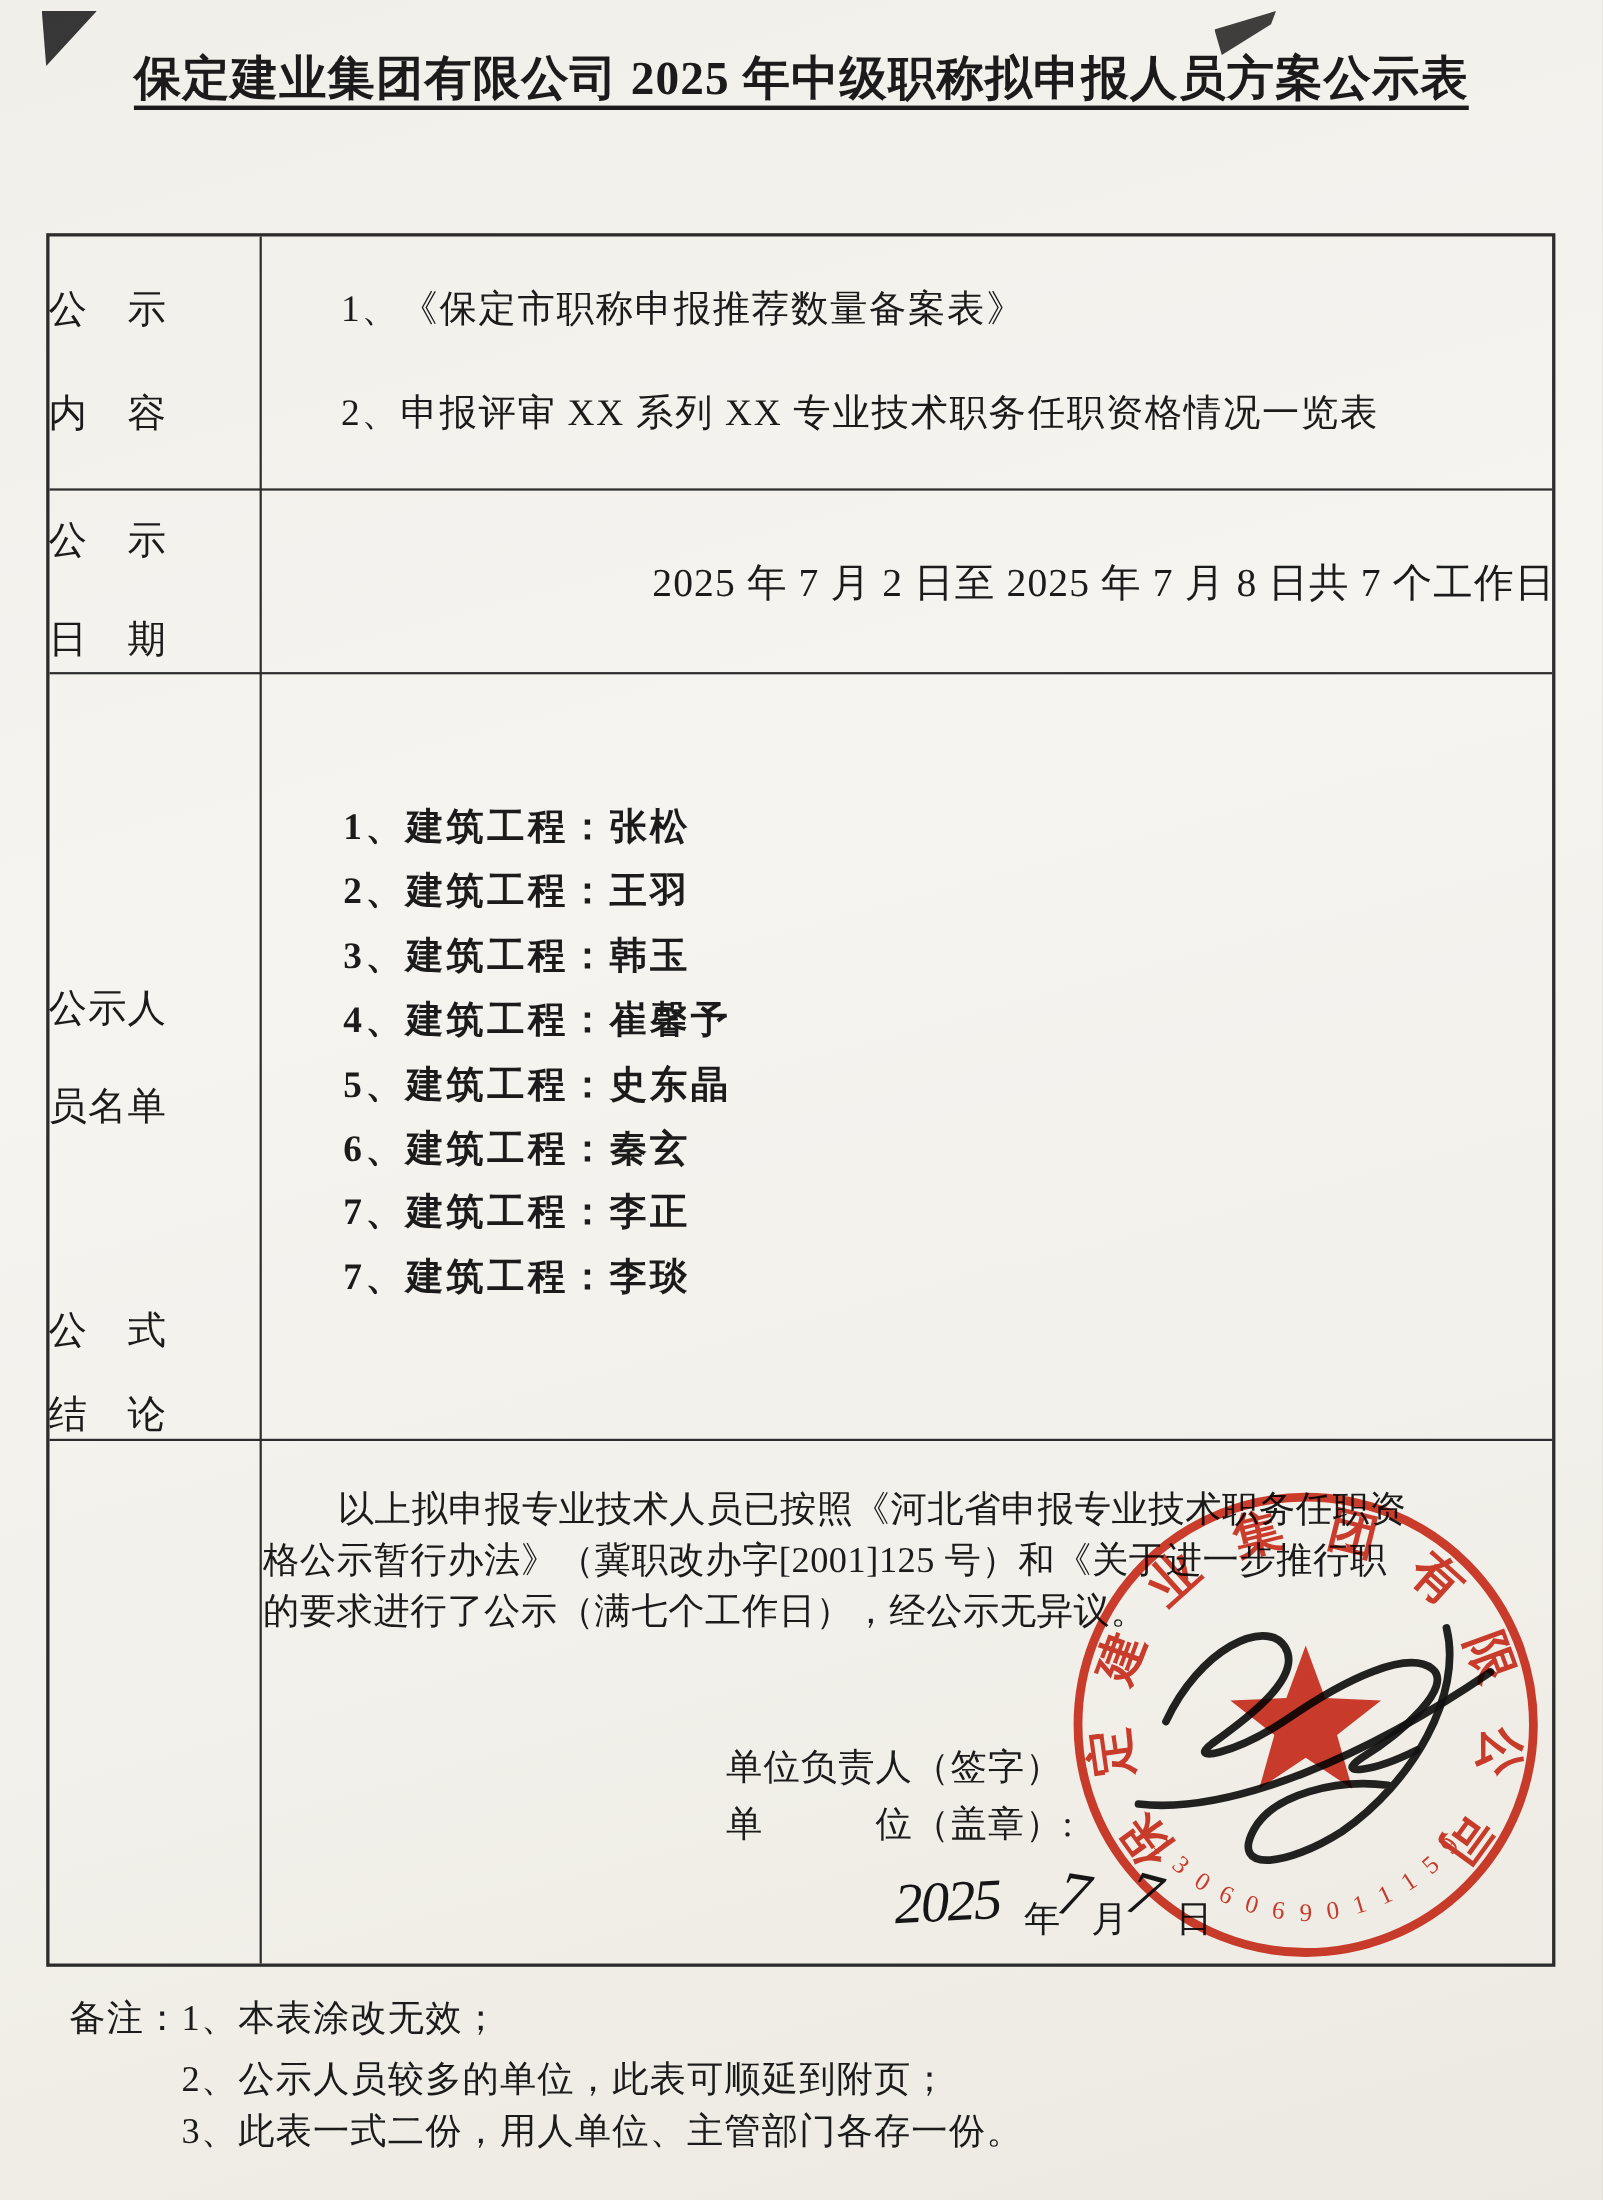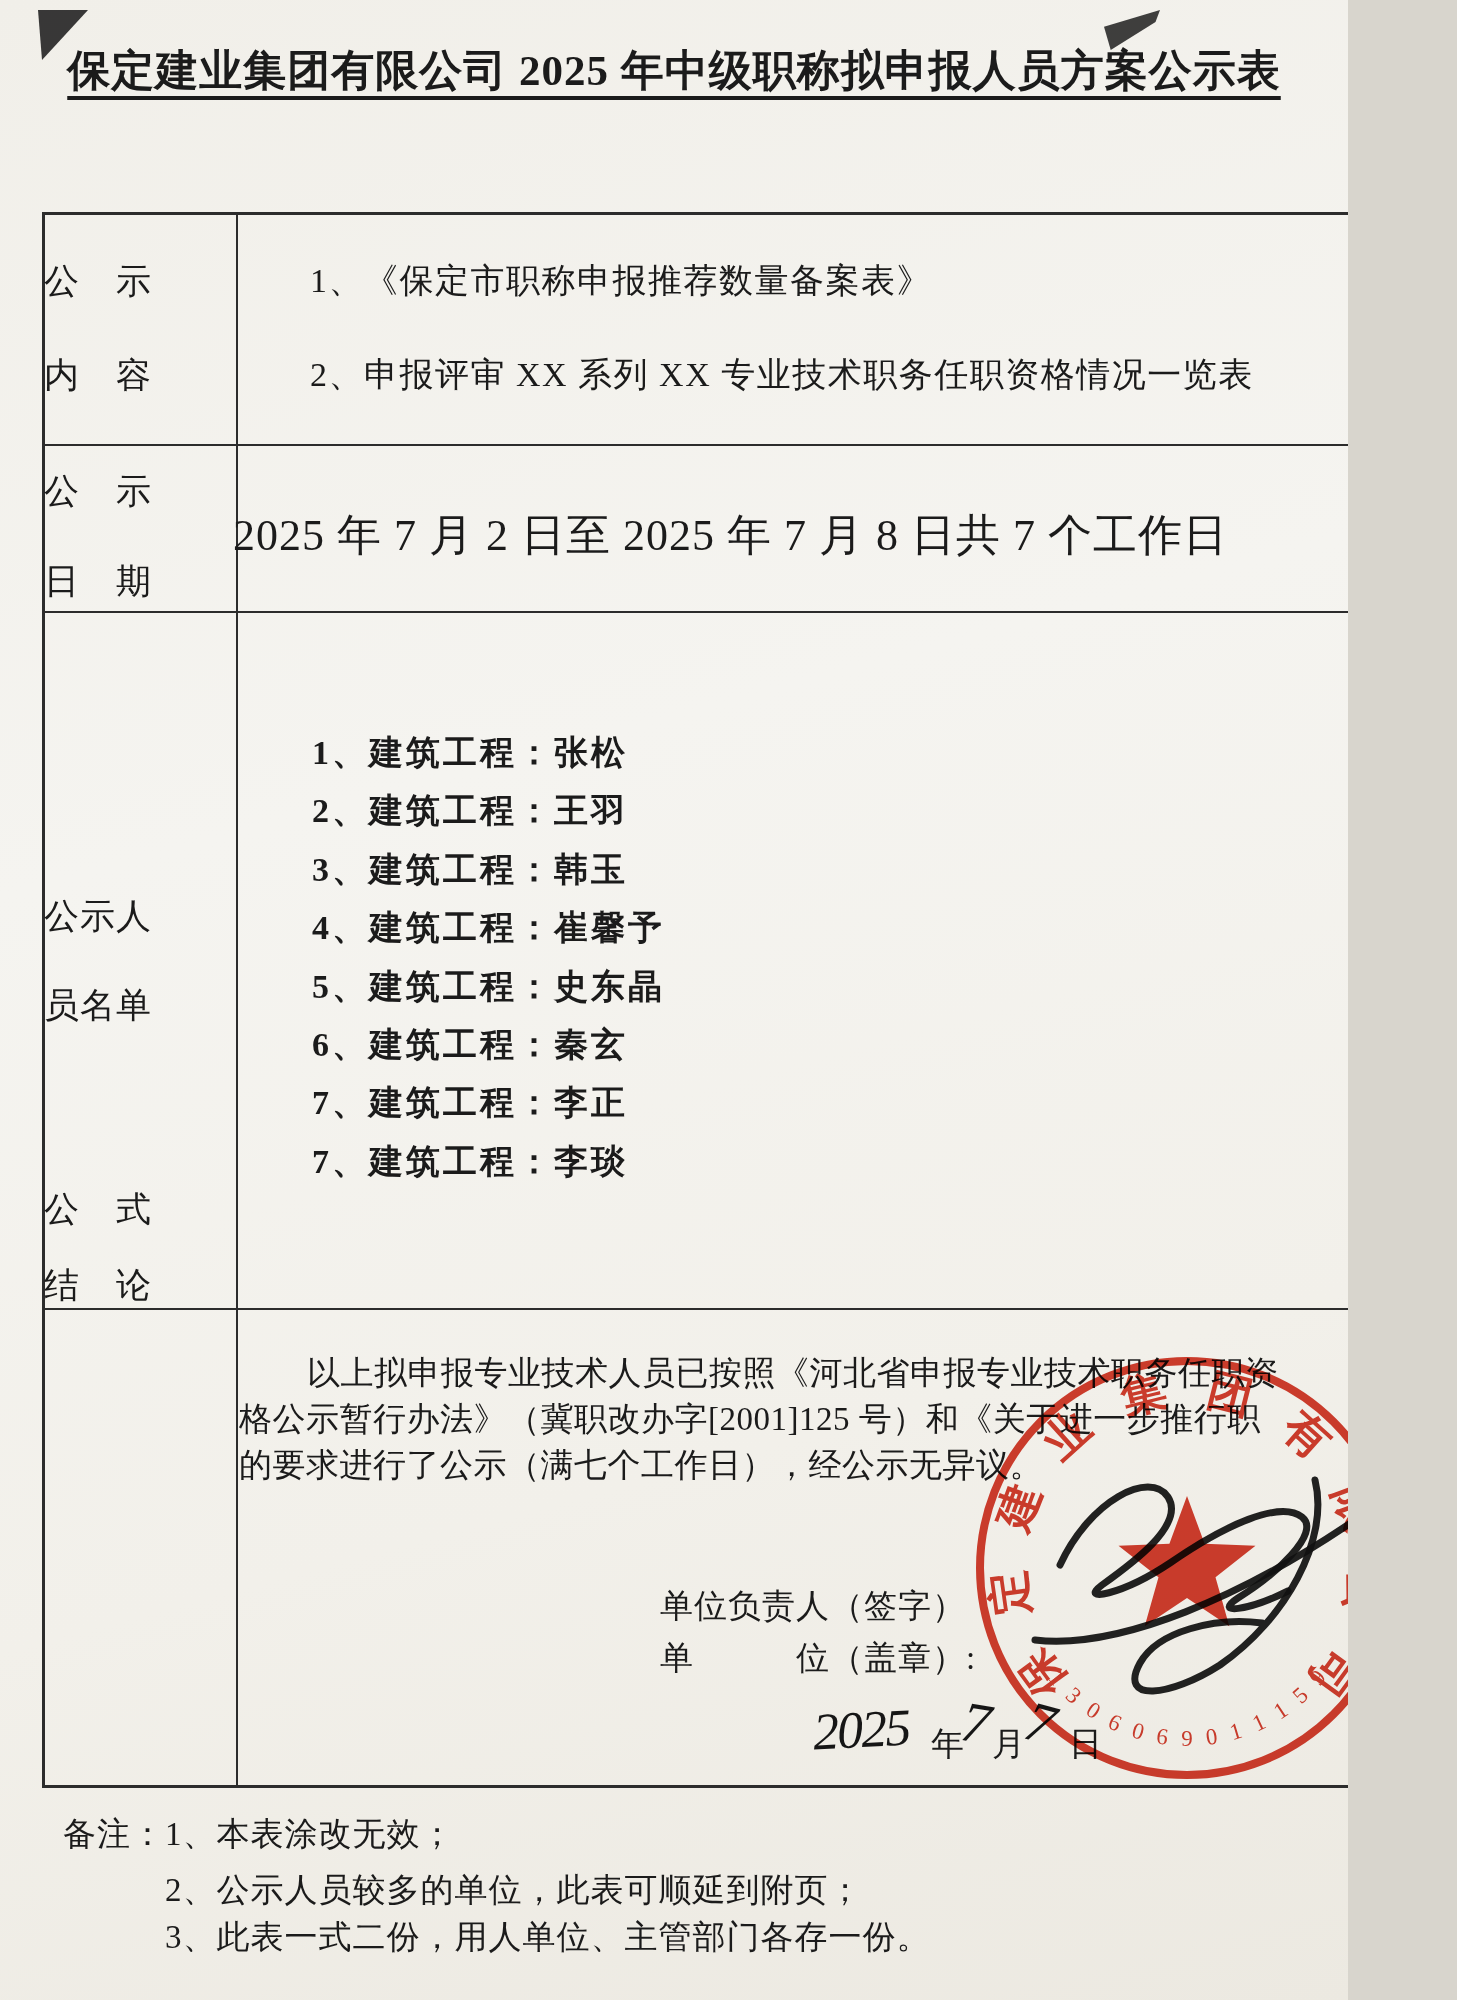--- a/index.html
+++ b/index.html
@@ -1,38 +1,38 @@
 <!DOCTYPE html>
 <html><head>
 <meta charset="utf-8">
 <style>
   * { margin:0; padding:0; box-sizing:border-box; }
   html,body { background:#d8d5cd; }
   .sheet {
-    position:relative; width:1348px; height:2000px; overflow:hidden;
+    position:relative; width:1457px; height:2000px; overflow:hidden;
     background:linear-gradient(165deg,#f1efe9 0%,#f5f4f0 38%,#f2f0ea 70%,#ece9e1 100%);
     font-family:"Liberation Serif","DejaVu Serif",serif;
     color:#1b1b1b;
   }
   .abs { position:absolute; }
   .title {
     left:0; top:42px; width:100%; text-align:center;
     font-size:43px; font-weight:700; letter-spacing:1px;
     text-decoration:underline; text-decoration-thickness:3.5px; text-underline-offset:11px;
   }
   
   .tbl { left:42px; top:212px; width:1372px; height:1576px; border:3px solid #2c2c2c; }
   .vline { position:absolute; left:191px; top:0; width:2px; height:100%; background:#2c2c2c; }
   .hline { position:absolute; left:0; width:100%; height:2px; background:#2c2c2c; }
   .hl1 { top:229px; } .hl2 { top:396px; } .hl3 { top:1093px; }
   
   .lbl { left:44px; width:189px; text-align:left; font-size:35px; letter-spacing:1px; }
   
   .cellline { font-size:34px; letter-spacing:1.5px; }
-  .date-line { left:233px; width:1181px; text-align:left; font-size:44px; letter-spacing:1px; }
+  .date-line { left:233px; width:1181px; text-align:right; font-size:36px; letter-spacing:1px; }
   .names { left:312px; top:724px; font-size:34px; font-weight:700; letter-spacing:3px; line-height:58.4px; }
   .para { left:239px; top:1350px; width:1168px; font-size:33px; line-height:46.2px; letter-spacing:0.5px; }
   .para .ln1 { text-indent:68px; }
   .sig-label { font-size:33px; letter-spacing:1px; }
   .printed-date { font-size:33px; }
   .hw { font-style:italic; display:inline-block; color:#161616; font-weight:500; }
   .hw-year { left:813px; top:1700px; font-size:52px; transform:rotate(-3deg); letter-spacing:-2px; }
   .hw-month { left:962px; top:1690px; font-size:57px; transform:rotate(9deg); }
   .hw-day { left:1026px; top:1690px; font-size:57px; transform:rotate(15deg); }
   .notes { font-size:33px; letter-spacing:1px; }

